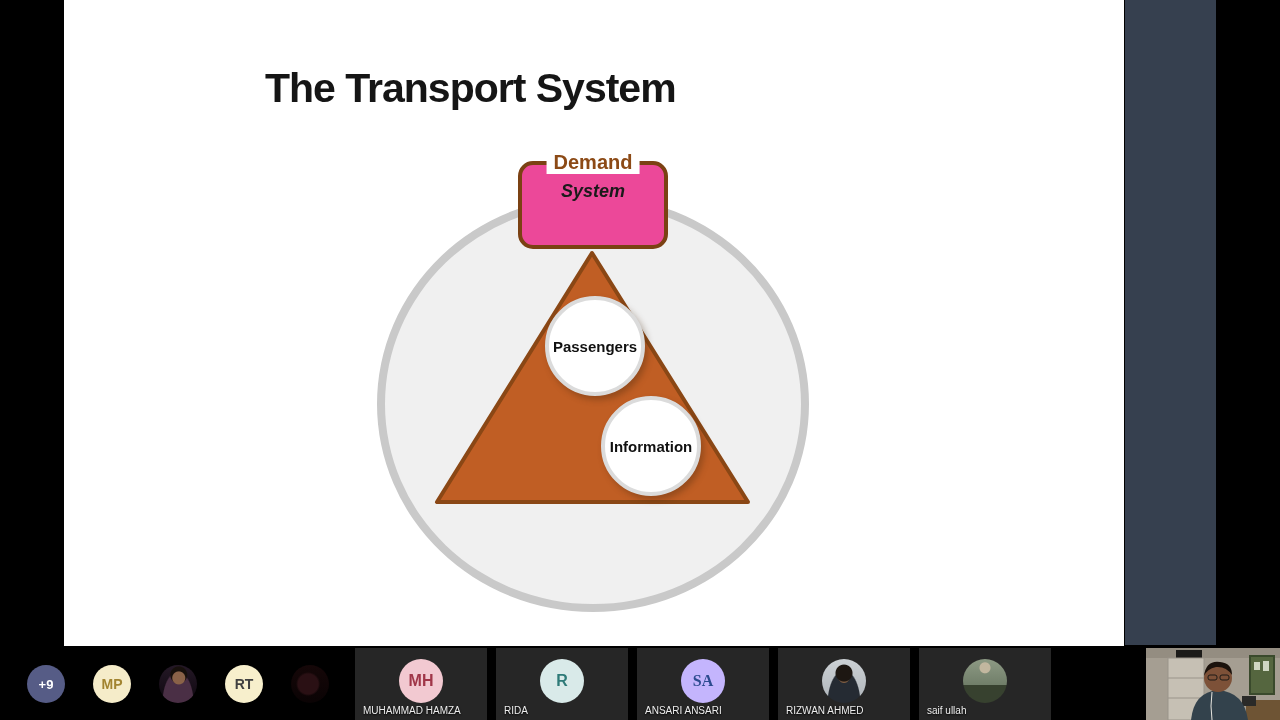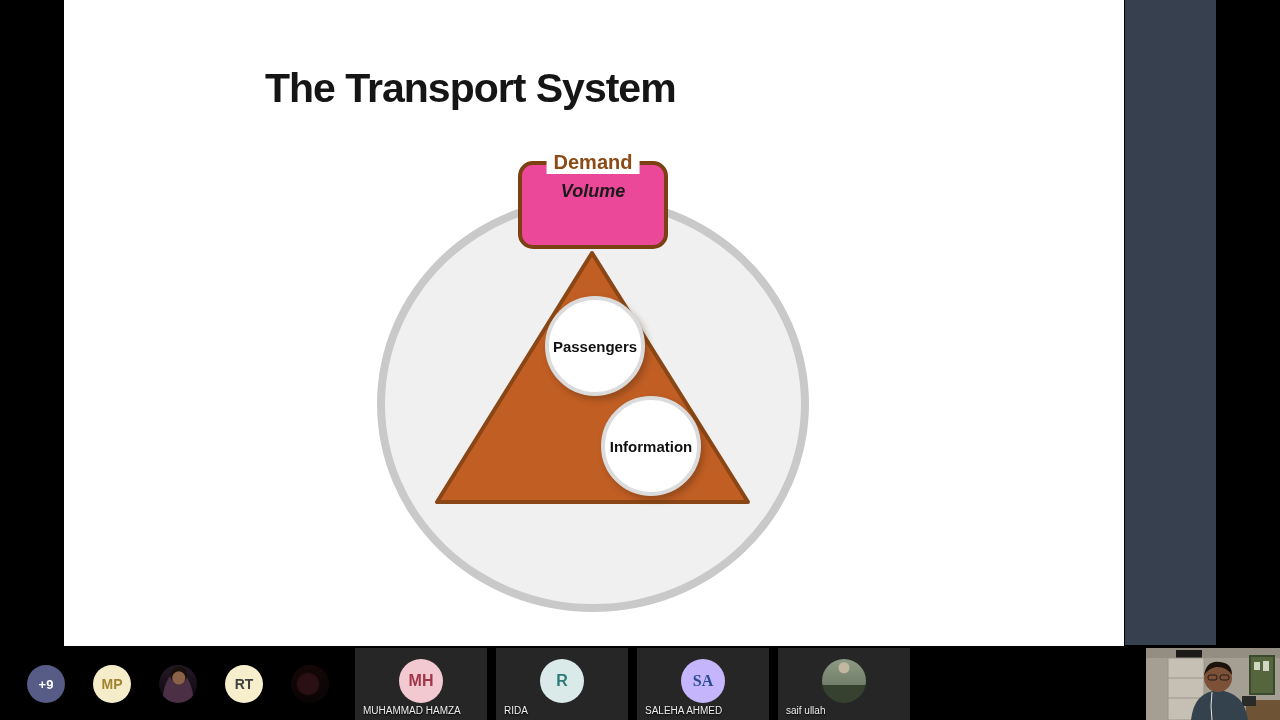--- a/index.html
+++ b/index.html
@@ -79,21 +79,21 @@
 
     <div class="outer-circle"></div>
 
     <svg class="triangle-svg" viewBox="0 0 330 265" xmlns="http://www.w3.org/2000/svg">
       <polygon points="163,8 8,257 319,257" stroke-width="4" stroke-linejoin="round" stroke="#8A4715" fill="#C05E24"></polygon>
     </svg>
 
     <div class="demand-box">
       <span class="demand-label">Demand</span>
       <div class="demand-lines">
-        <div>Volume</div>
+        <div>System</div>
       </div>
     </div>
 
     <div class="node node-passengers">Passengers</div>
     <div class="node node-information">Information</div>
   </div>
 
   <div class="right-strip"></div>
 
   <div class="bottom-bar">
@@ -112,21 +112,25 @@
     <div class="tile">
           <div class="tile-avatar" style="background: rgb(242, 201, 209); color: rgb(160, 54, 72);">MH</div>
           <div class="tile-name">MUHAMMAD HAMZA</div>
         </div>
         <div class="tile">
           <div class="tile-avatar" style="background: rgb(217, 234, 233); color: rgb(46, 122, 120);">R</div>
           <div class="tile-name">RIDA</div>
         </div>
         <div class="tile">
           <div class="tile-avatar" style="background: #c4b5fd; color: rgb(44, 75, 143); font-family: Liberation Serif, serif;">SA</div>
-          <div class="tile-name">SALEHA AHMED</div>
+          <div class="tile-name">ANSARI ANSARI</div>
+        </div>
+        <div class="tile">
+          <div class="tile-avatar photo photo-portrait-beard"></div>
+          <div class="tile-name">RIZWAN AHMED</div>
         </div>
         <div class="tile">
           <div class="tile-avatar photo photo-room"></div>
           <div class="tile-name">saif ullah</div>
         </div>
       </div>
 
     <div class="video-tile">
       <svg width="134" height="72" viewBox="0 0 134 72" xmlns="http://www.w3.org/2000/svg">
         <rect x="0" y="0" width="134" height="72" fill="#A59E92"></rect>

